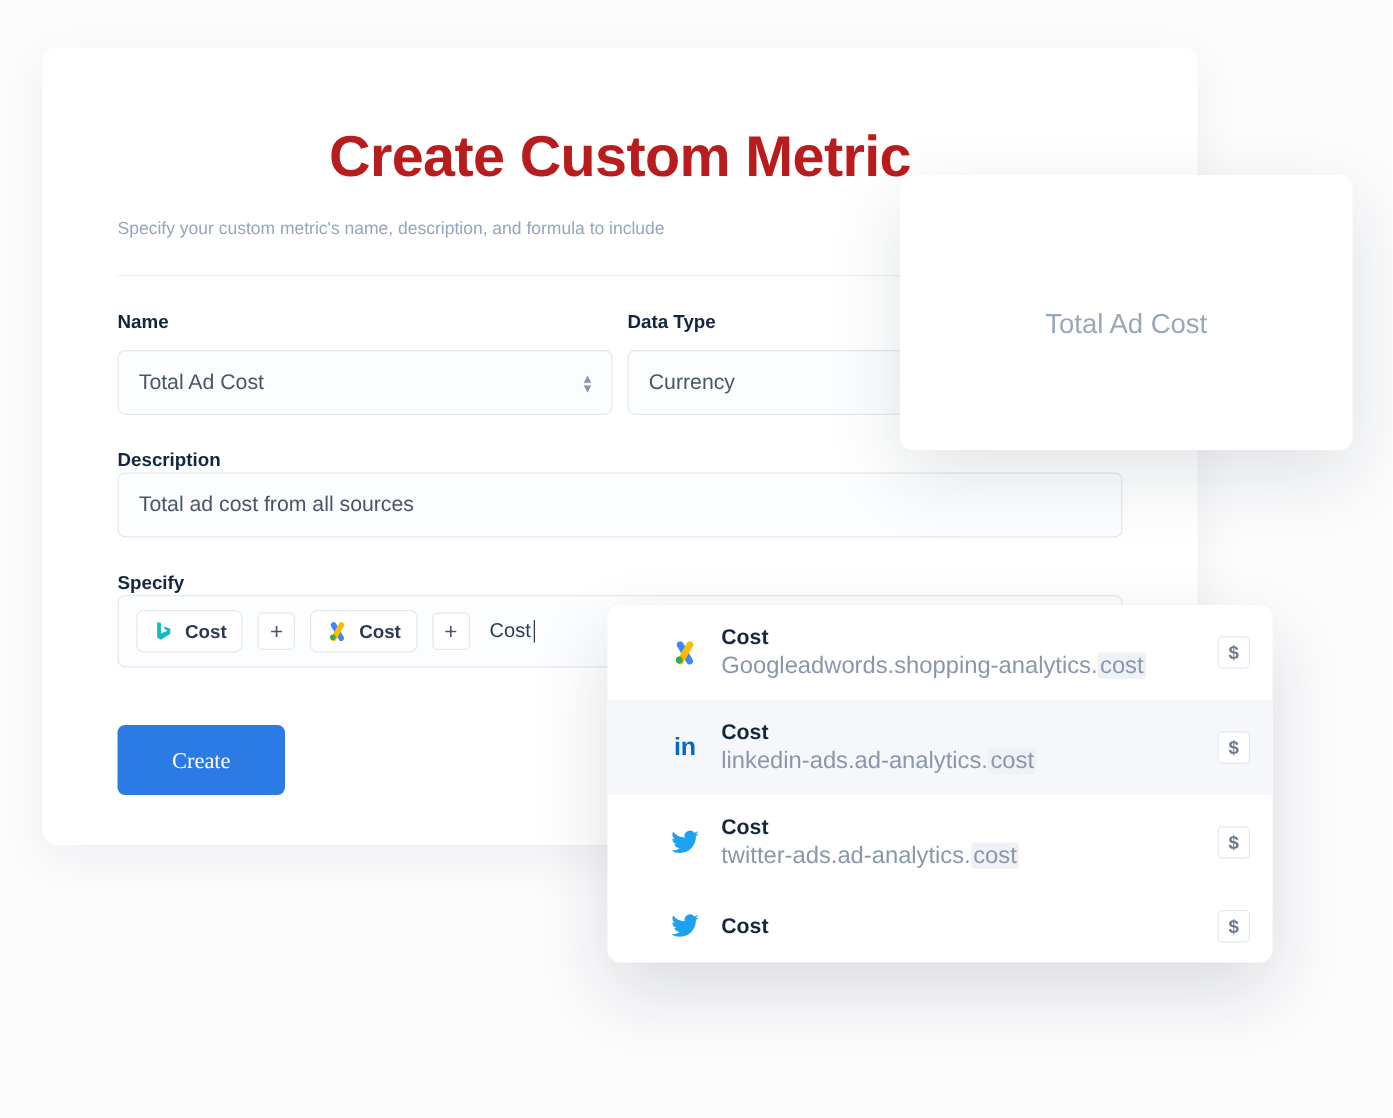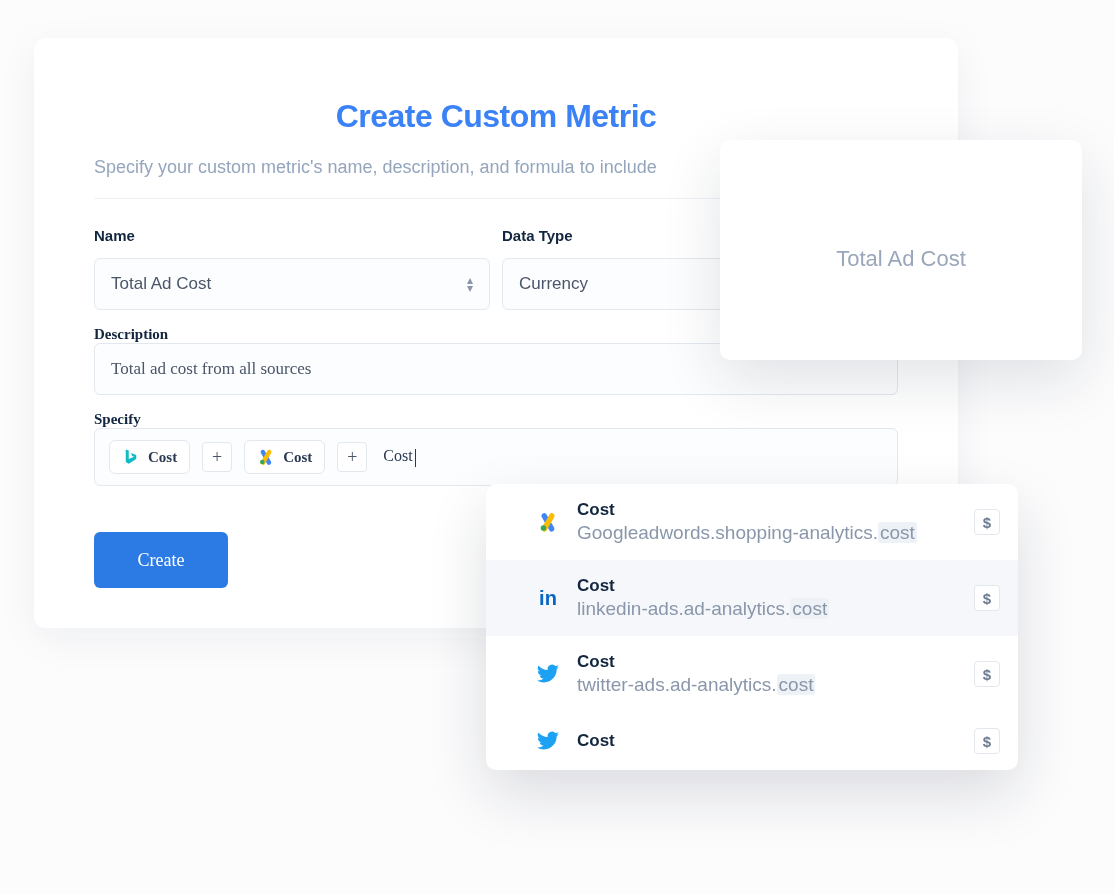--- a/index.html
+++ b/index.html
@@ -18,31 +18,31 @@
     left: 34px;
     top: 38px;
     width: 924px;
     background: #ffffff;
     border-radius: 12px;
     box-shadow: 0 10px 40px rgba(20,30,50,0.06);
     padding: 60px 60px 40px 60px;
   }
   .title {
     text-align: center;
-    font-size: 32px;
+    font-size: 46px;
     font-weight: 700;
-    color: #3b82f6;
+    color: #b91c1c;
     letter-spacing: -0.5px;
   }
   .subtitle {
     margin-top: 22px;
-    font-size: 18px;
+    font-size: 14px;
     color: #95a5bc;
     text-align: left;
-    padding-bottom: 20px;
+    padding-bottom: 30px;
     border-bottom: 1px solid #edf0f5;
   }
 
   .row { display: flex; gap: 12px; margin-top: 28px; }
   .col { flex: 1; display: flex; flex-direction: column; }
   .label {
     font-size: 15px;
     font-weight: 700;
     color: #12263f;
     margin-bottom: 14px;
@@ -63,21 +63,21 @@
     position: absolute;
     right: 16px;
     top: 50%;
     transform: translateY(-50%);
     color: #8a97ab;
     font-size: 12px;
     line-height: 8px;
     display: flex;
     flex-direction: column;
   }
-  .field-block { margin-top: 15px; font-family: Liberation Serif, serif; }
+  .field-block { margin-top: 28px; }
 
   
   .formula-box {
     display: flex;
     align-items: center;
     gap: 12px;
     height: 58px;
     border: 1px solid #e3e8ef;
     border-radius: 6px;
     background: #fcfdfe;

